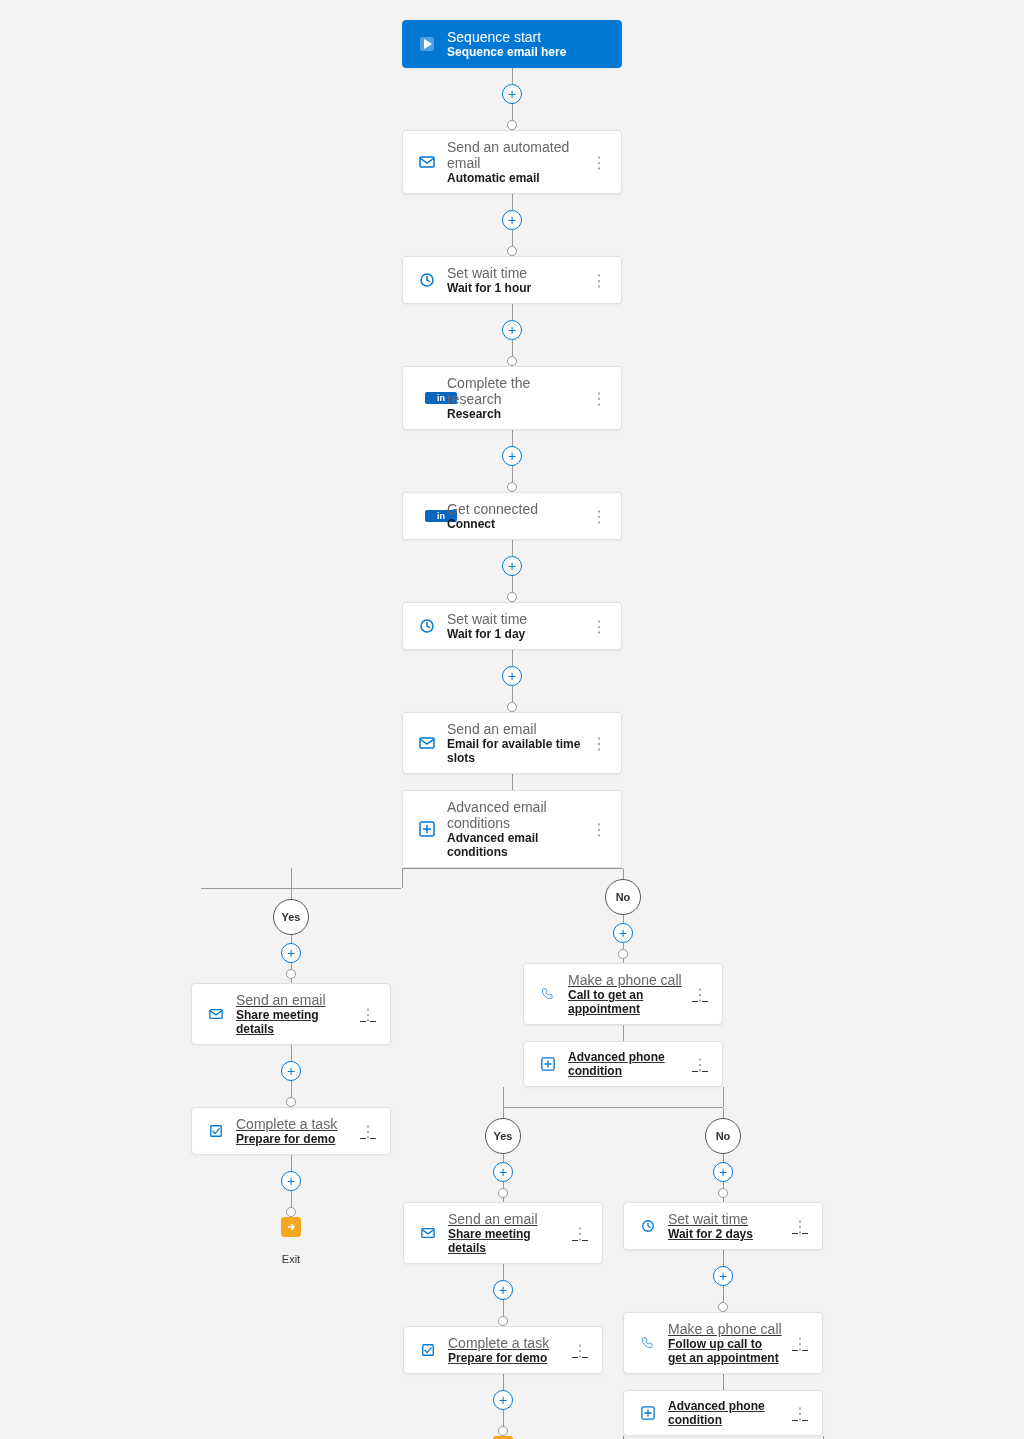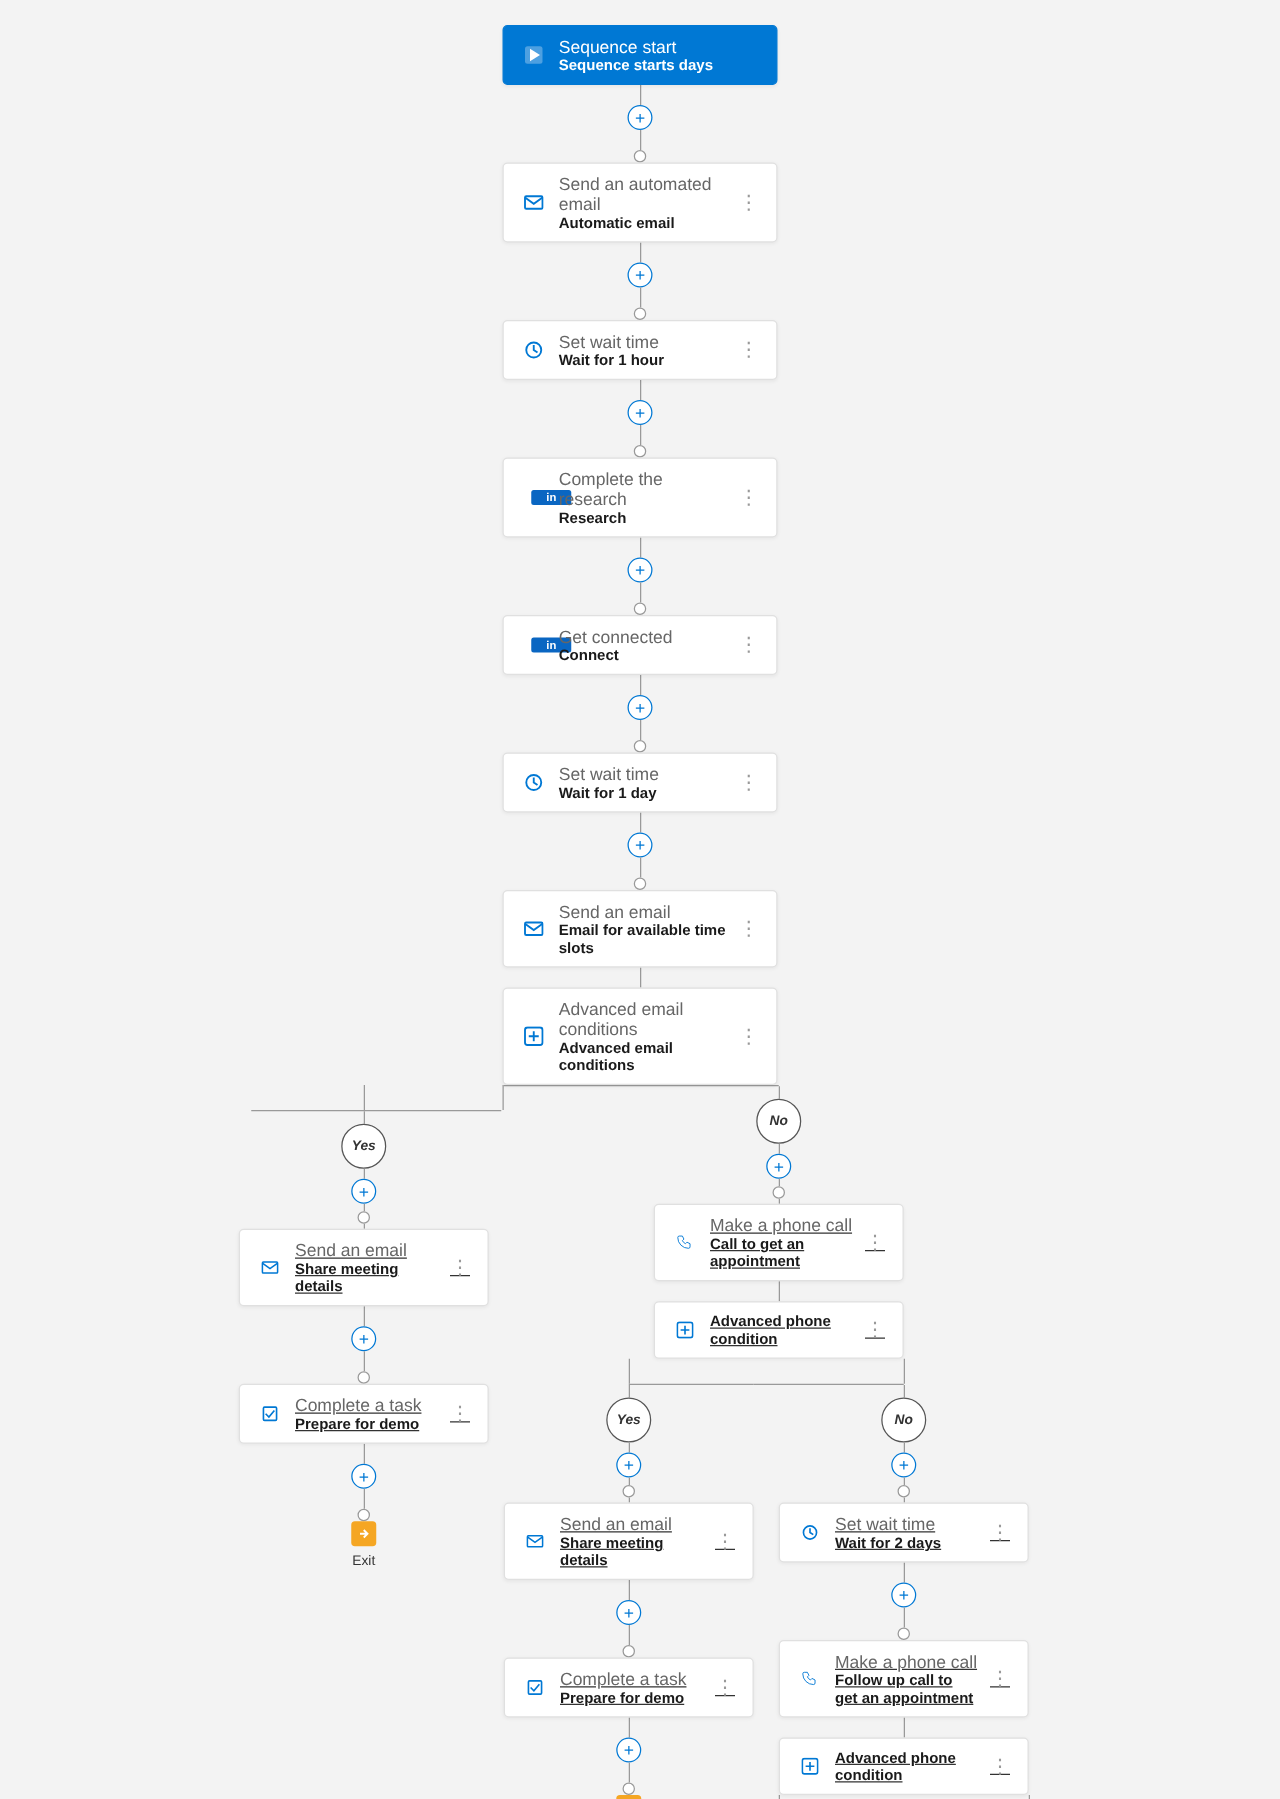--- a/index.html
+++ b/index.html
@@ -112,29 +112,28 @@
       height: 36px;
       border-radius: 50%;
       border: 1.5px solid #555;
       background: #fff;
       display: flex;
       align-items: center;
       justify-content: center;
       font-size: 11px;
       font-weight: 600;
       color: #333;
-      font-style: italic;
     }
 
     
     .exit-node {
       display: flex;
       flex-direction: column;
       align-items: center;
-      gap: 6px;
+      gap: 16px;
     }
     .exit-icon {
       width: 20px;
       height: 20px;
       background: #f5a623;
       border-radius: 3px;
       display: flex;
       align-items: center;
       justify-content: center;
     }
@@ -166,21 +165,21 @@
 
     <div class="step-card start-card">
       <div class="step-icon">
         <svg width="16" height="16" viewBox="0 0 16 16" fill="none">
           <rect x="1" y="1" width="14" height="14" rx="2" fill="white" opacity="0.3"></rect>
           <polygon points="5,3 13,8 5,13" fill="white"></polygon>
         </svg>
       </div>
       <div class="step-content">
         <div class="step-subtitle">Sequence start</div>
-        <div class="step-title">Sequence starts days</div>
+        <div class="step-title">Sequence email here</div>
       </div>
     </div>
 
     <div class="connector">
       <div class="connector-line"></div>
       <div class="connector-add">+</div>
       <div class="connector-line"></div>
       <div class="connector-circle"></div>
     </div>
 

